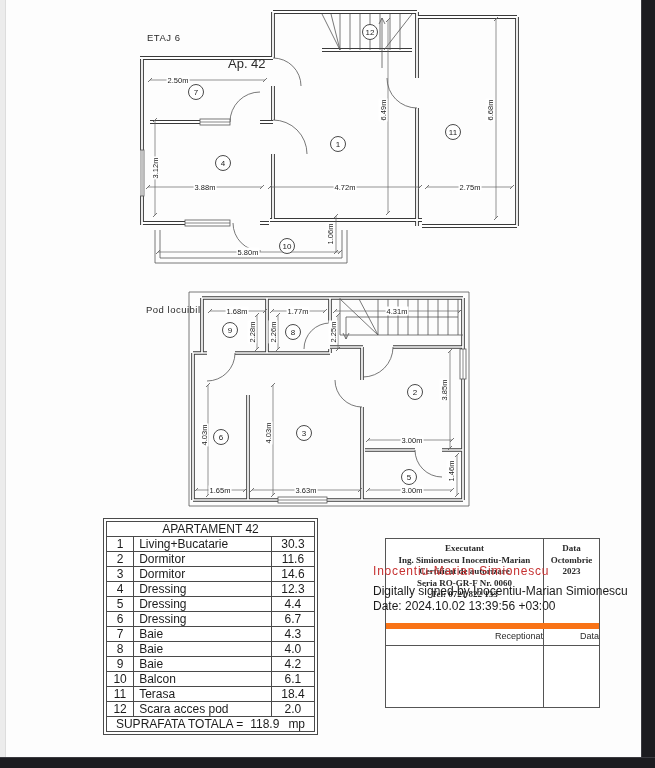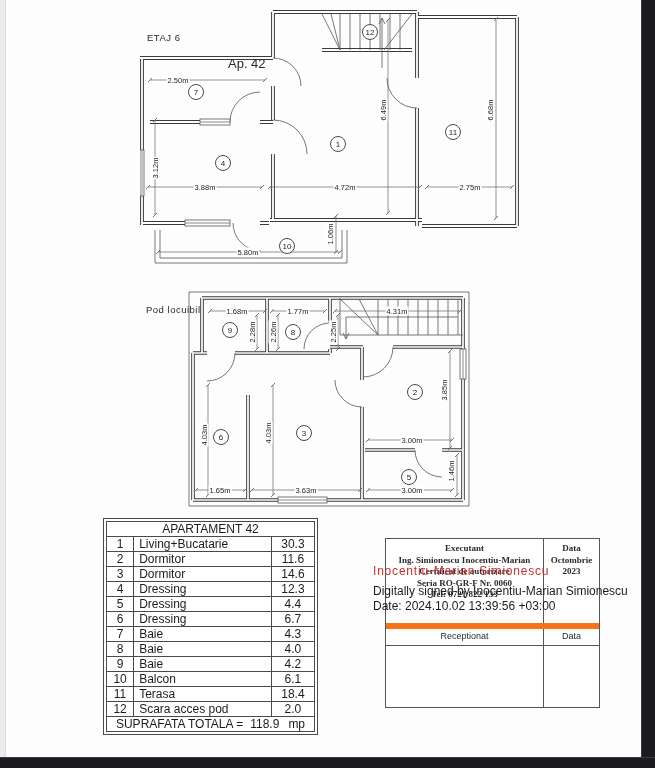--- a/index.html
+++ b/index.html
@@ -40,21 +40,21 @@
         font-family:"Liberation Serif",serif;font-size:9px;color:#2a2a2a;background:#fff;z-index:4;
         display:flex;flex-direction:column;box-sizing:border-box;}
   .exec .row{display:flex;}
   .exec .r1{height:84px;border-bottom:6px solid #f97316;font-weight:bold;}
   .exec .r2{height:16px;border-bottom:1px solid #555;font-family:"Liberation Sans",sans-serif;}
   .exec .r3{flex:1;}
   .exec .c1{width:158px;border-right:1px solid #555;text-align:center;box-sizing:border-box;}
   .exec .c2{flex:1;text-align:center;box-sizing:border-box;}
   .exec .r1 div{line-height:11.5px;}
   .exec .pad{padding-top:4px;}
-  .exec .r2 .c1,.exec .r2 .c2{line-height:15px;}
+  .exec .r2 .c1,.exec .r2 .c2{line-height:15px;text-align:right;}
 </style>
 </head>
 <body>
 
 <div class="page">
   <div class="strip-left"></div>
 
   <span class="plan-label" style="left:147px;top:32px;position:absolute;">ETAJ 6</span>
 
   <div class="plan" style="left:140px;top:6px;width:380px;height:272px;">

